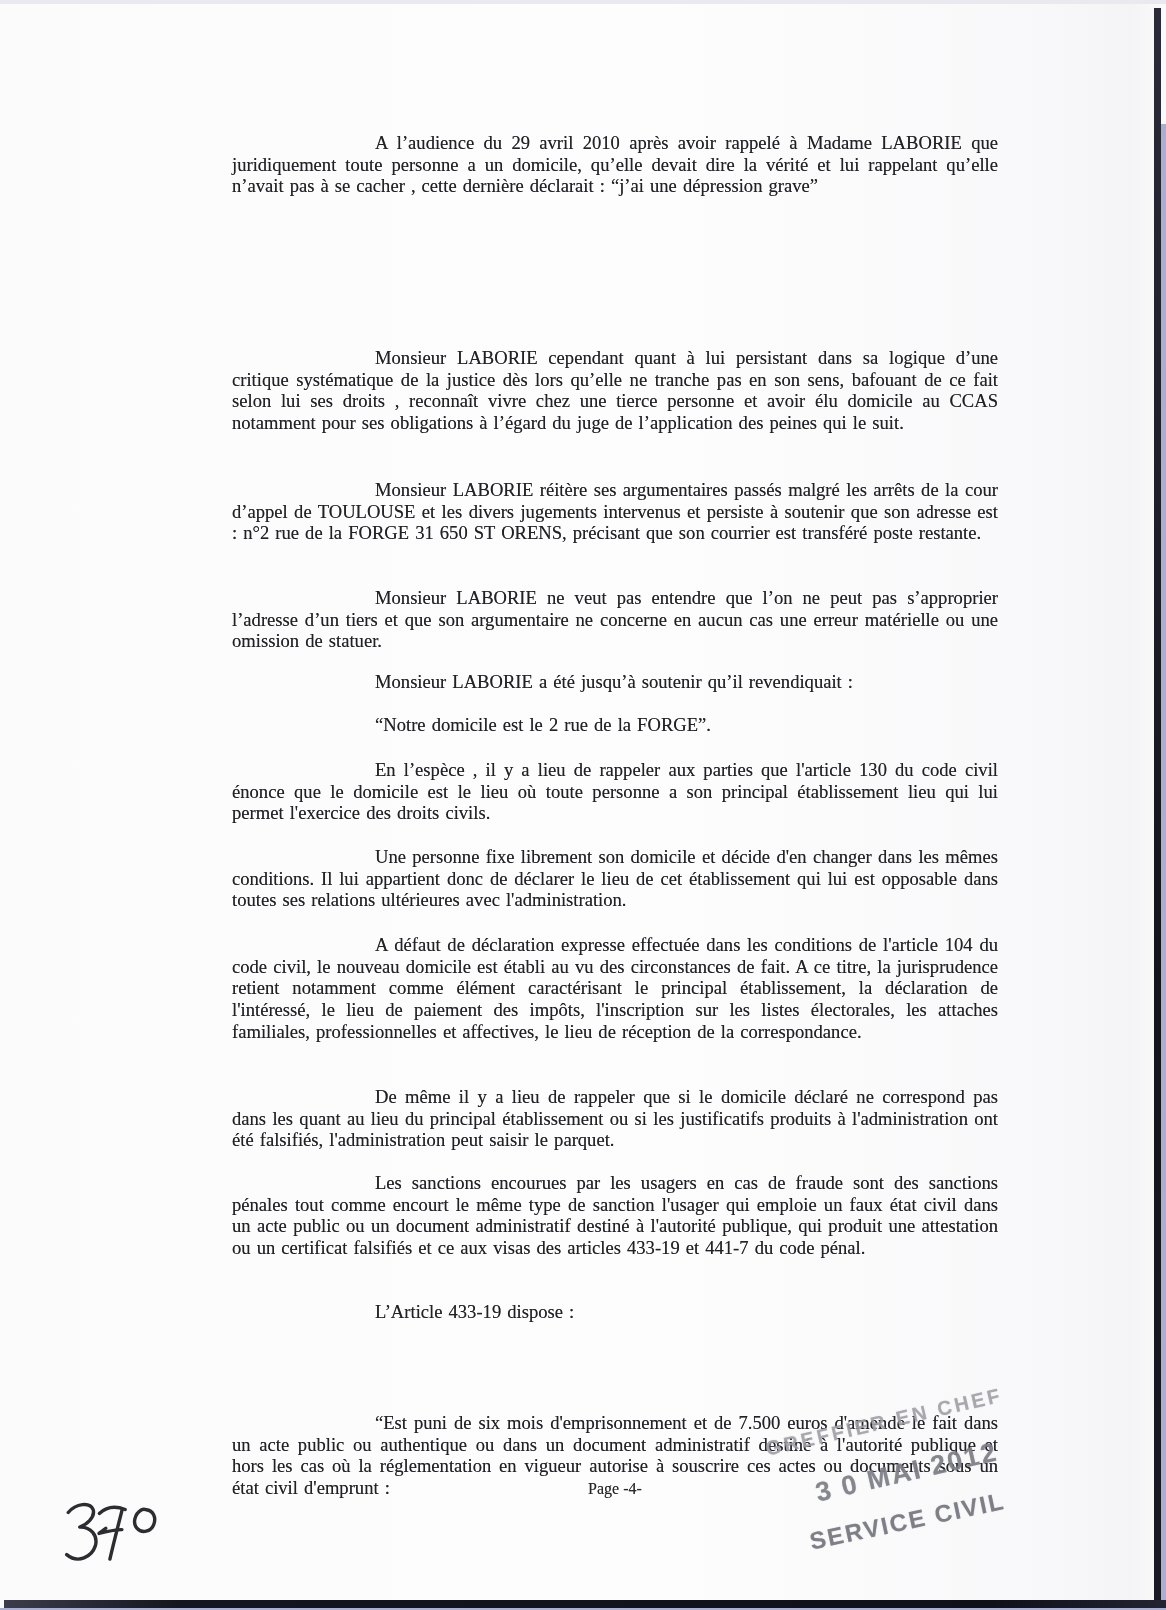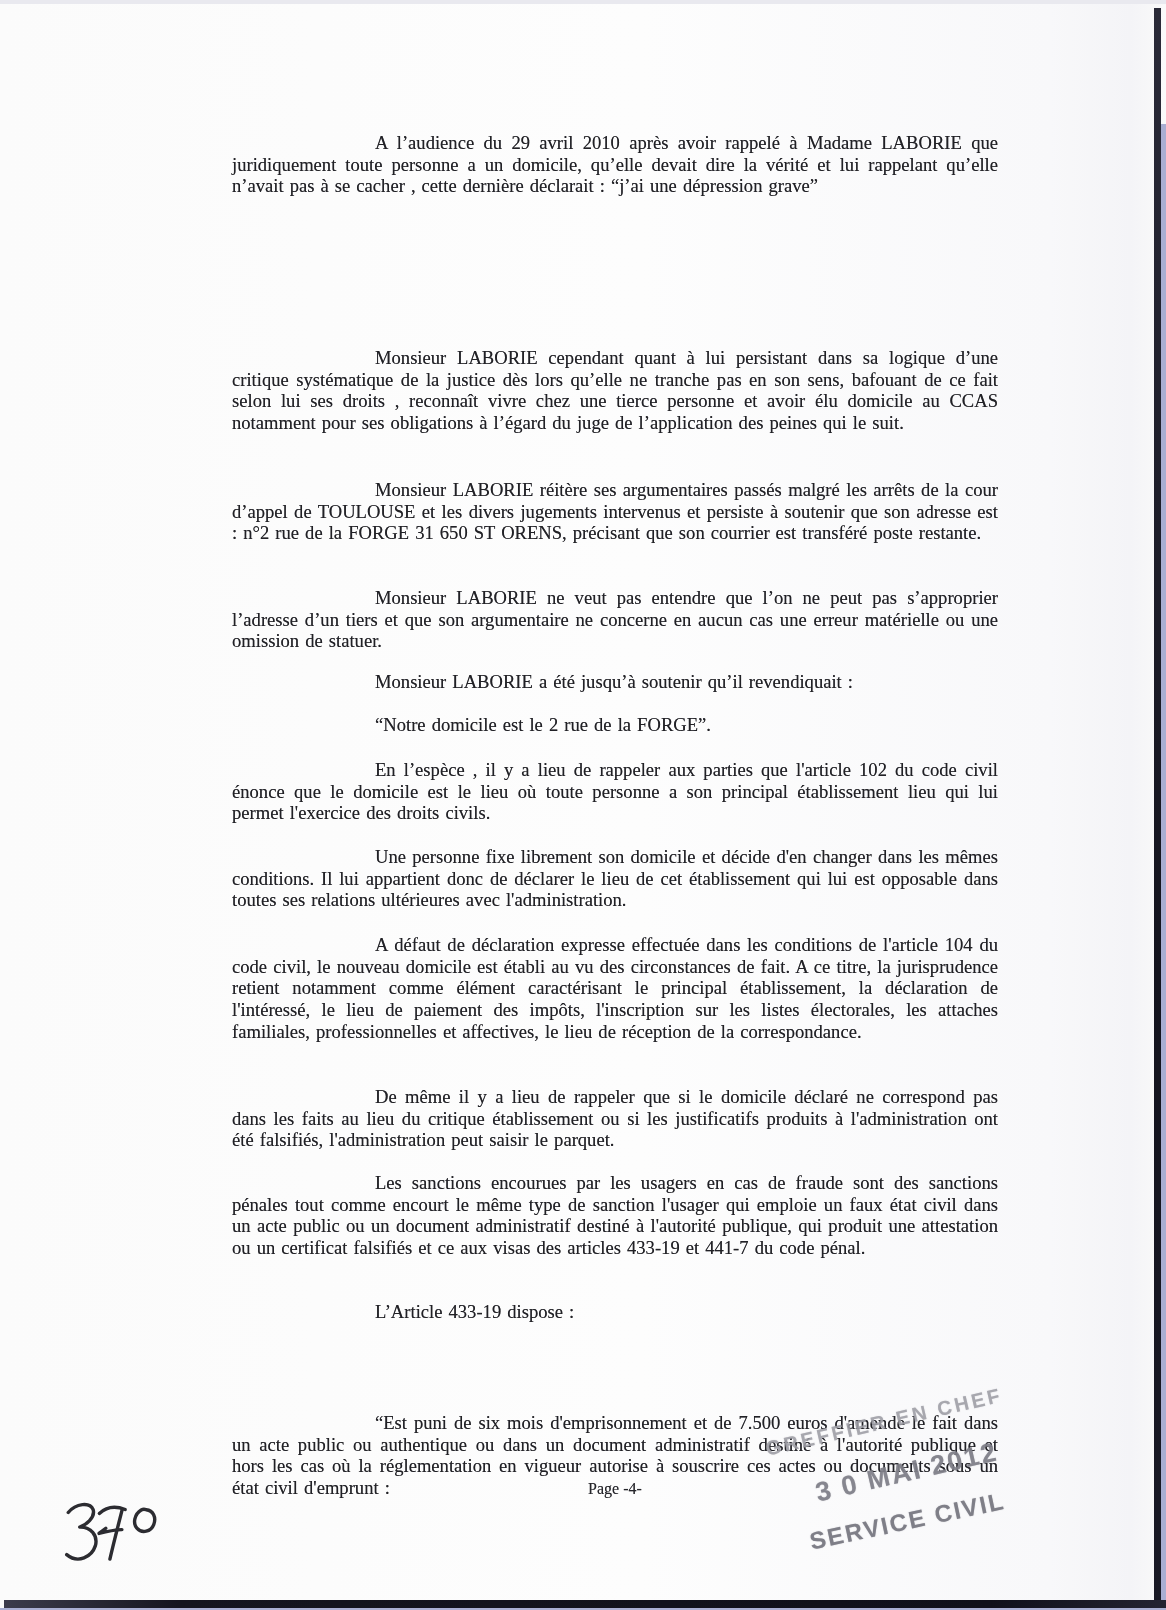--- a/index.html
+++ b/index.html
@@ -82,24 +82,24 @@
 
   <div class="content">
     <p class="indent" style="top:128px">A l’audience du 29 avril 2010 après avoir rappelé à Madame LABORIE que juridiquement toute personne a un domicile,  qu’elle devait dire la vérité et lui rappelant qu’elle n’avait pas à se cacher , cette dernière déclarait : “j’ai une dépression grave”</p>
 
 
     <p class="indent" style="top:343px">Monsieur LABORIE cependant quant à lui persistant dans sa logique d’une critique systématique de la justice dès lors qu’elle ne tranche pas en son sens,  bafouant de ce fait  selon lui ses droits , reconnaît vivre chez une tierce personne et avoir élu domicile au CCAS notamment pour ses obligations à l’égard du  juge de l’application des peines qui le suit.</p>
     <p class="indent" style="top:475px">Monsieur LABORIE réitère ses argumentaires passés  malgré les arrêts de la cour d’appel de TOULOUSE et  les divers jugements intervenus et persiste à soutenir  que son adresse est : n°2 rue de la FORGE 31 650 ST ORENS,  précisant que son courrier est transféré poste restante.</p>
     <p class="indent" style="top:667px">Monsieur LABORIE a été jusqu’à soutenir  qu’il revendiquait  :</p>
     <p class="indent" style="top:583px">Monsieur LABORIE ne veut pas entendre que l’on ne peut pas s’approprier l’adresse d’un tiers et que son argumentaire ne concerne en aucun cas une erreur matérielle ou une omission de statuer.</p>
     <p class="indent" style="top:710px">“Notre domicile est le 2 rue de la FORGE”.</p>
-    <p class="indent" style="top:755px">En l’espèce , il y a lieu de rappeler aux parties que l'article  102 du code civil énonce que le domicile est le lieu où toute  personne a son  principal établissement lieu qui lui permet l'exercice des droits  civils.</p>
+    <p class="indent" style="top:755px">En l’espèce , il y a lieu de rappeler aux parties que l'article  130 du code civil énonce que le domicile est le lieu où toute  personne a son  principal établissement lieu qui lui permet l'exercice des droits  civils.</p>
     <p class="indent" style="top:842px">Une personne fixe librement son domicile et décide d'en  changer dans les mêmes conditions. Il lui appartient donc de déclarer le lieu de  cet  établissement qui lui est opposable dans toutes ses relations  ultérieures avec  l'administration.</p>
     <p class="indent" style="top:930px">A défaut de déclaration expresse effectuée  dans les  conditions de l'article 104 du code civil, le nouveau domicile est  établi au vu  des circonstances de fait. A ce titre, la jurisprudence retient  notamment comme  élément caractérisant le principal établissement, la  déclaration de l'intéressé,  le lieu de paiement des impôts, l'inscription sur les listes  électorales, les  attaches familiales, professionnelles et affectives, le lieu de réception de  la correspondance.</p>
-    <p class="indent" style="top:1082px">De même il y a lieu de rappeler que si  le  domicile déclaré ne correspond pas dans les faits au lieu du   critique établissement ou si les justificatifs produits à l'administration  ont été  falsifiés, l'administration peut saisir le parquet.</p>
+    <p class="indent" style="top:1082px">De même il y a lieu de rappeler que si  le  domicile déclaré ne correspond pas dans les quant au lieu du   principal établissement ou si les justificatifs produits à l'administration  ont été  falsifiés, l'administration peut saisir le parquet.</p>
     <p class="indent" style="top:1168px">Les sanctions encourues par les usagers en cas de  fraude sont des sanctions pénales tout comme encourt le même type de sanction l'usager qui  emploie  un faux état civil dans un acte public ou un  document  administratif destiné à  l'autorité publique, qui produit une  attestation ou un  certificat falsifiés et ce aux visas des articles  433-19 et 441-7 du code pénal.</p>
     <p class="indent" style="top:1297px">L’Article  433-19 dispose :</p>
     <p class="indent" style="top:1408px">“Est puni de six mois  d'emprisonnement et de 7.500 euros d'amende le fait dans un acte public ou  authentique ou dans un document administratif destiné  à  l'autorité publique et  hors les cas où la réglementation en vigueur autorise à  souscrire  ces actes ou documents sous un état civil d'emprunt :</p>
   </div>
 
   <div class="page-number">Page -4-</div>
 
   <div class="stamp stamp-greffier">GREFFIER EN CHEF</div>
   <div class="stamp stamp-date">3 0 MAI 2012</div>
   <div class="stamp stamp-service">SERVICE CIVIL</div>

